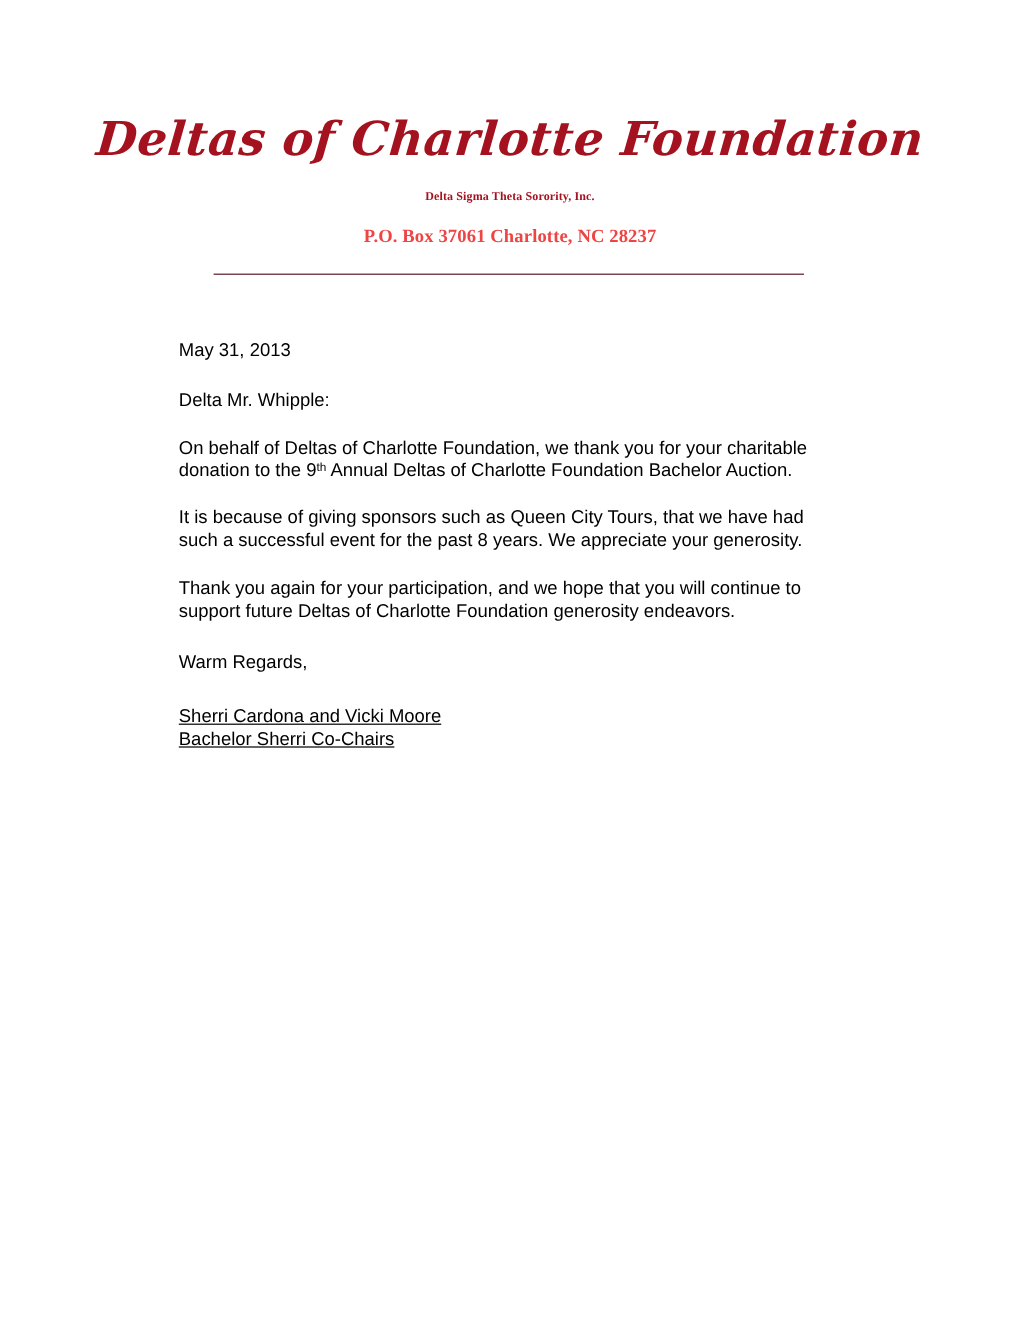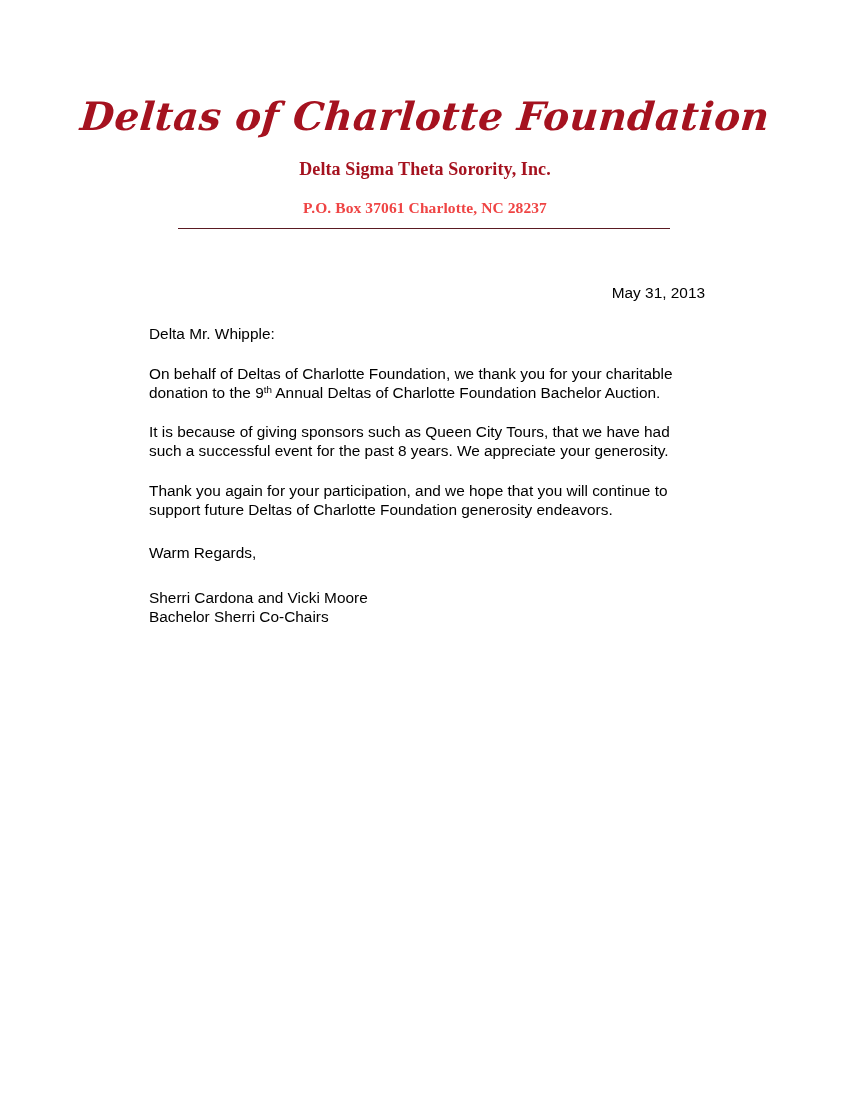--- a/index.html
+++ b/index.html
@@ -37,21 +37,21 @@
     color: #a5121f;
     letter-spacing: 0.4px;
     transform: skewX(-5deg);
     white-space: nowrap;
   }
 
   .org-sub1 {
     margin-top: 22px;
     font-family: "Liberation Serif", "DejaVu Serif", serif;
     font-weight: 700;
-    font-size: 18px;
+    font-size: 10px;
     color: #a5121f;
     letter-spacing: 0.1px;
   }
 
   .org-sub2 {
     margin-top: 19px;
     font-family: "Liberation Serif", "DejaVu Serif", serif;
     font-weight: 700;
     font-size: 15.5px;
     color: #ef4444;
@@ -71,39 +71,40 @@
   .body-block {
     position: absolute;
     left: 149px;
     top: 283px;
     width: 556px;
     color: #000000;
     font-size: 15.4px;
     line-height: 19.3px;
   }
 
-  .line-date { margin: 0; text-align: right; }
+  .line-date { margin: 0; }
 
   .salutation { margin: 22px 0 0 0; }
 
   .para {
     margin: 20px 0 0 0;
     text-align: left;
   }
 
   .para sup {
     font-size: 0.64em;
     line-height: 0;
     vertical-align: 0.46em;
   }
 
   .closing { margin: 24px 0 0 0; }
 
   .signature {
     margin: 25px 0 0 0;
+    text-decoration: underline;
   }
   .signature .sig-line { display: block; }
 </style>
 </head>
 <body>
 
 <div class="page">
 
   <div class="letterhead">
     <div class="org-name">Deltas of Charlotte Foundation</div>

